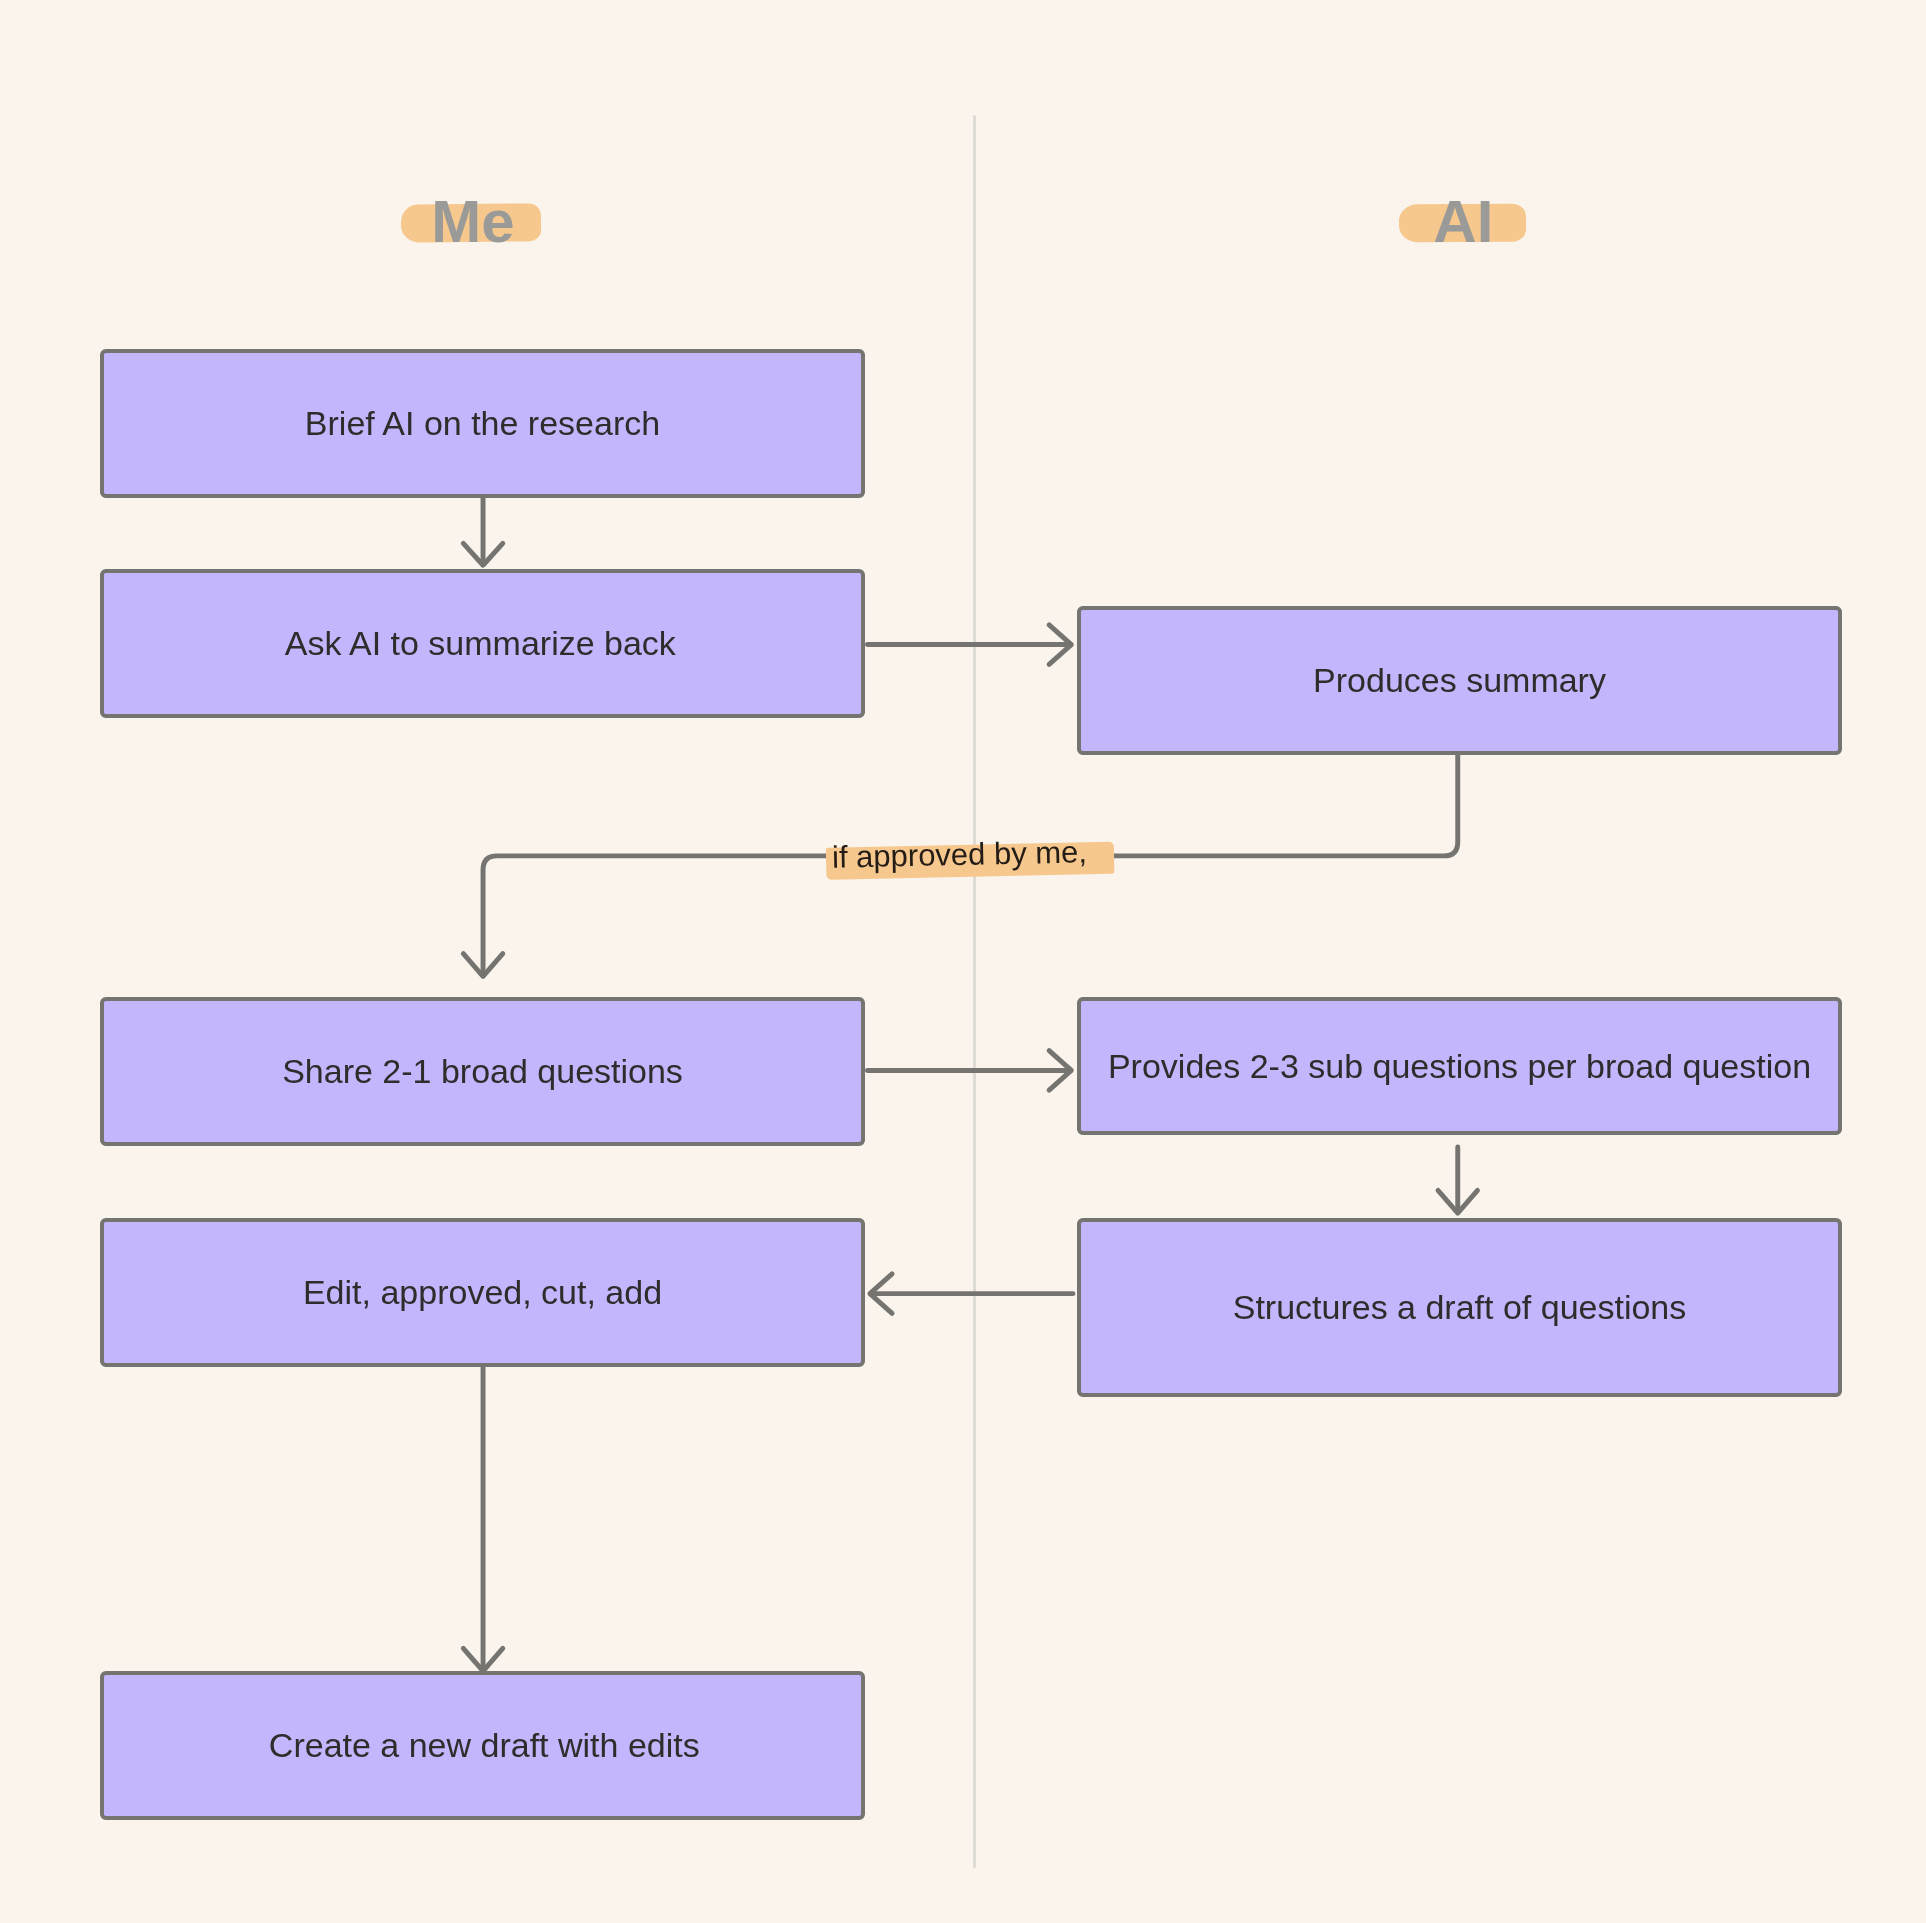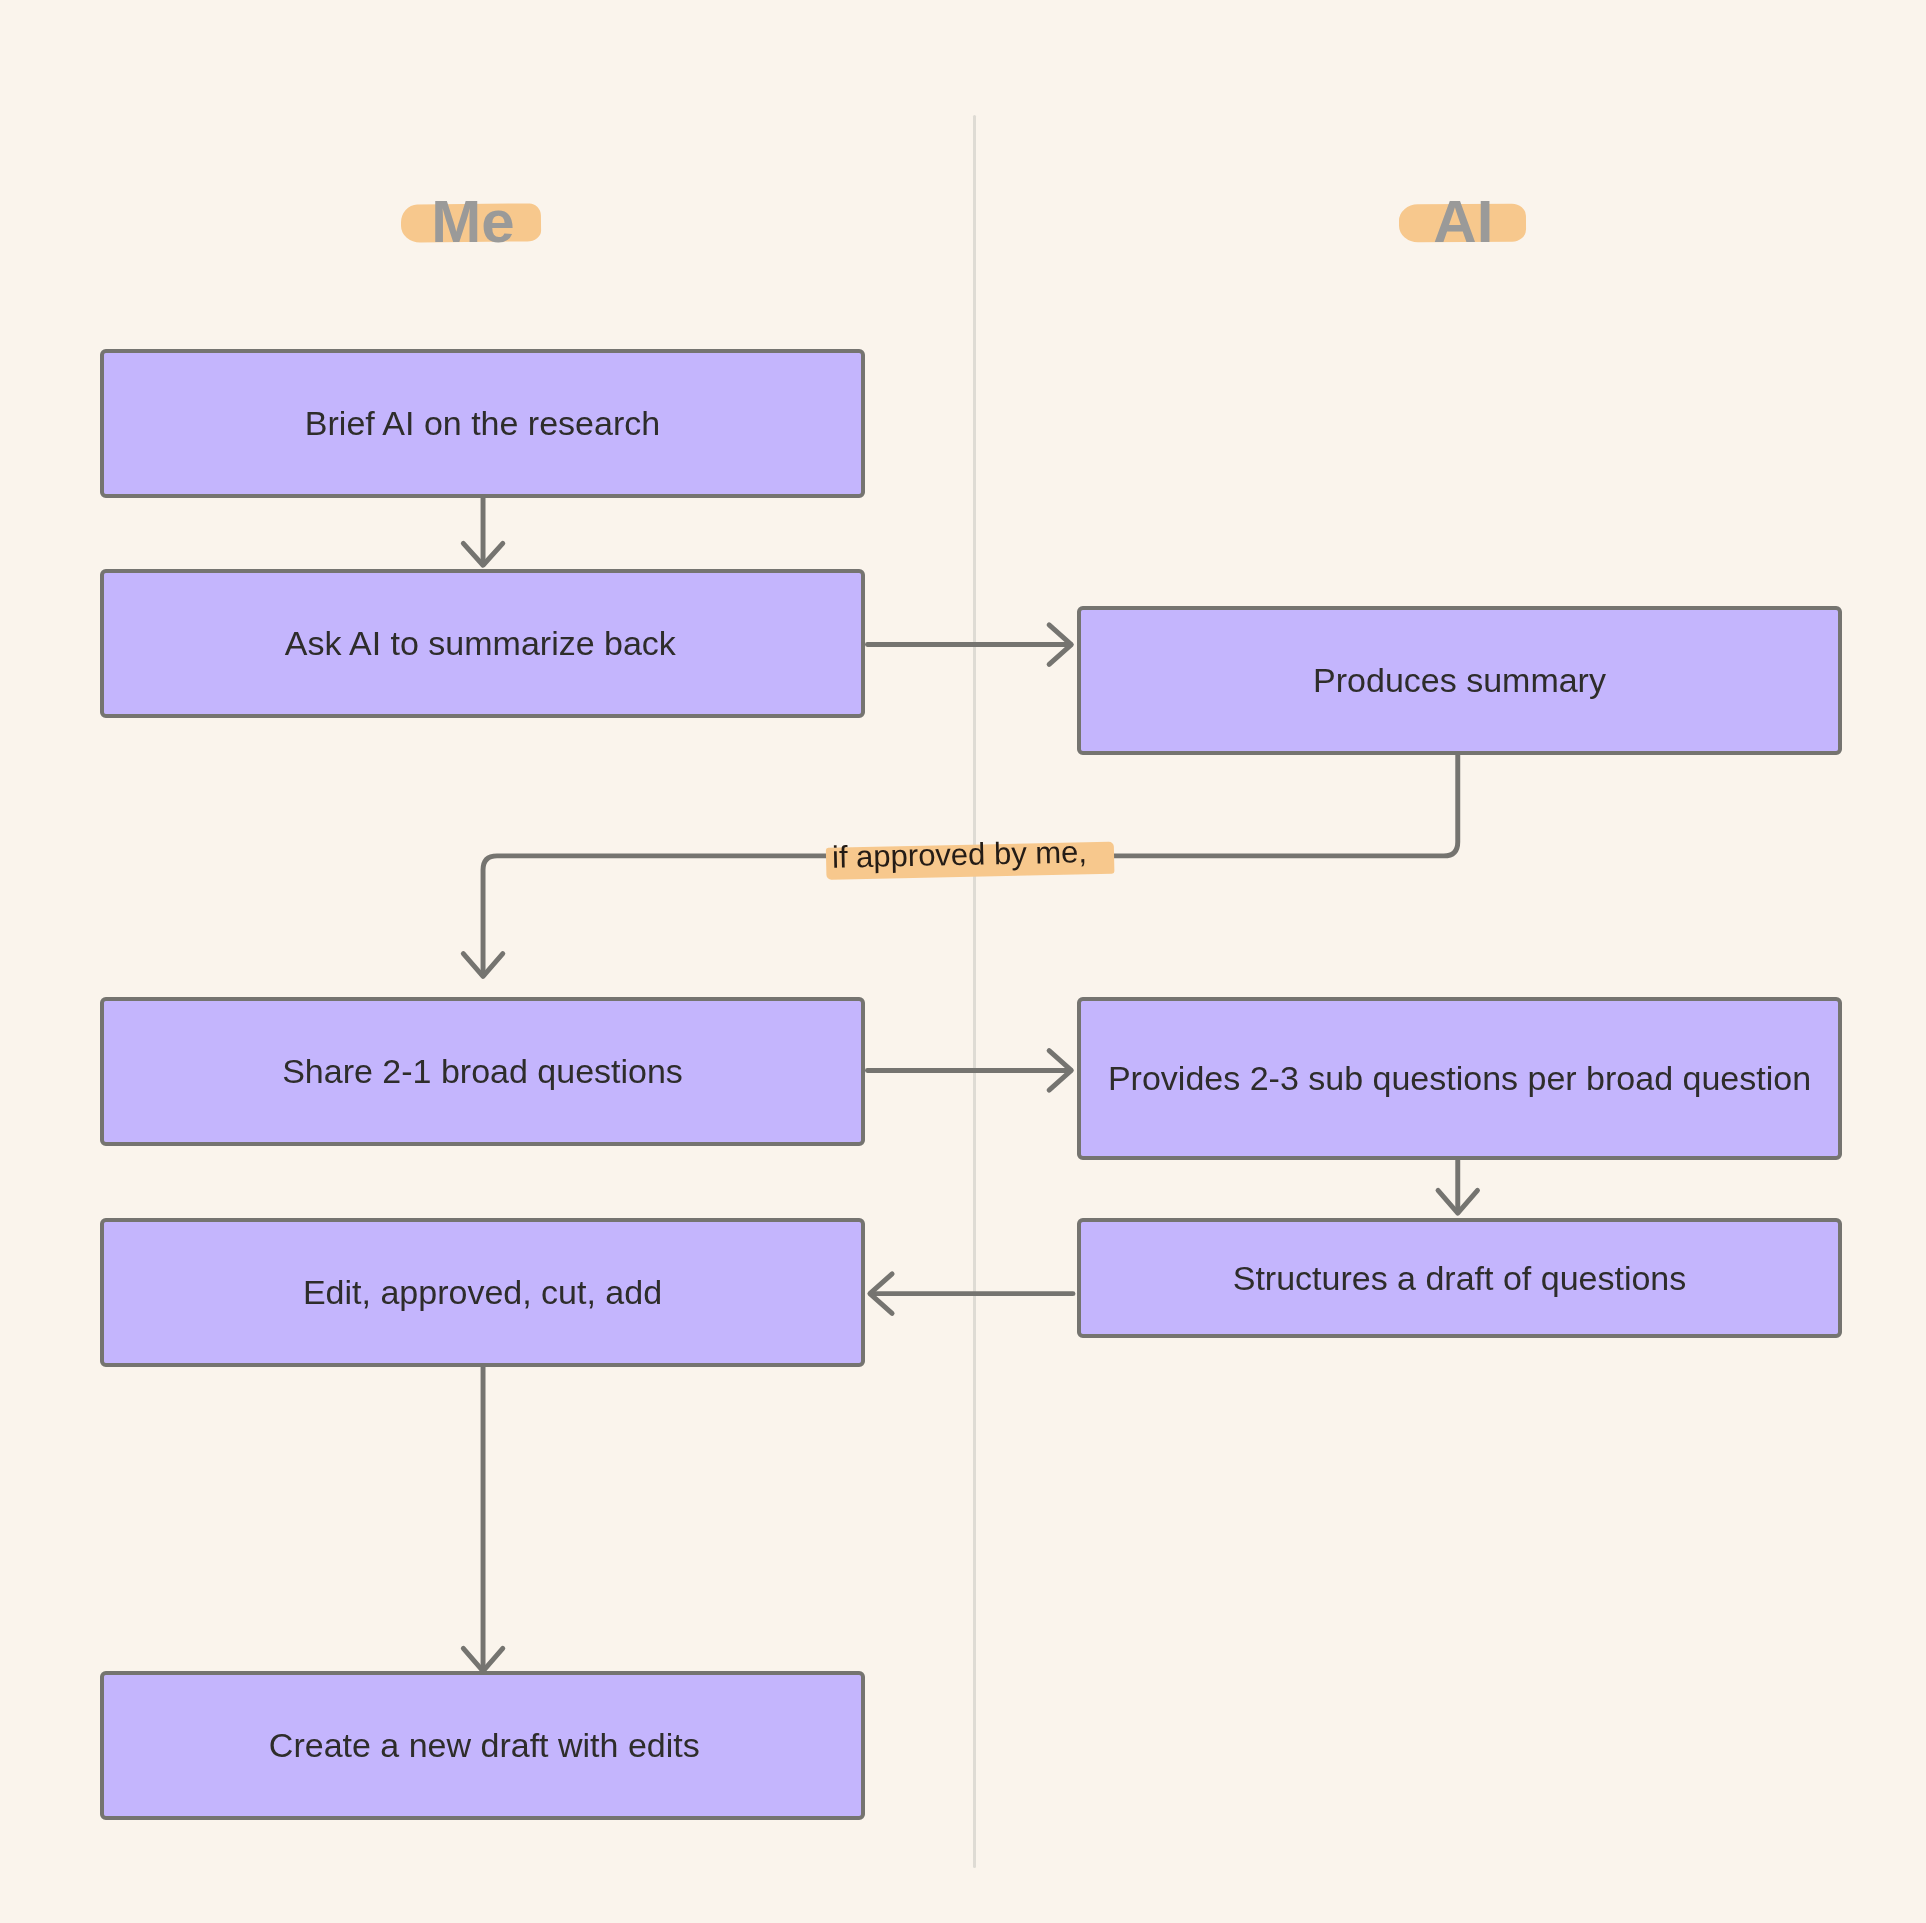--- a/index.html
+++ b/index.html
@@ -146,22 +146,22 @@
   </div>
 
   <div class="node" style="left:100px;top:349px;width:765px;height:149px;">Brief AI on the research</div>
 
   <div class="node" style="left:100px;top:569px;width:765px;height:149px;padding-left:12px;">Ask AI to summarize back</div>
 
   <div class="node" style="left:1077px;top:569px;width:765px;height:149px;margin-top:37px;">Produces summary</div>
 
   <div class="node" style="left:100px;top:997px;width:765px;height:149px;">Share 2-1 broad questions</div>
 
-  <div class="node" style="left:1077px;top:997px;width:765px;height:163px;">Provides 2-3 sub questions per broad question</div>
+  <div class="node" style="left:1077px;top:997px;width:765px;height:138px;">Provides 2-3 sub questions per broad question</div>
 
   <div class="node" style="left:100px;top:1218px;width:765px;height:149px;">Edit, approved, cut, add</div>
 
-  <div class="node" style="left:1077px;top:1218px;width:765px;height:120px;">Structures a draft of questions</div>
+  <div class="node" style="left:1077px;top:1218px;width:765px;height:179px;">Structures a draft of questions</div>
 
   <div class="node" style="left:100px;top:1671px;width:765px;height:149px;padding-left:20px;">Create a new draft with edits</div>
 
 </div>
 
 
 </body></html>

